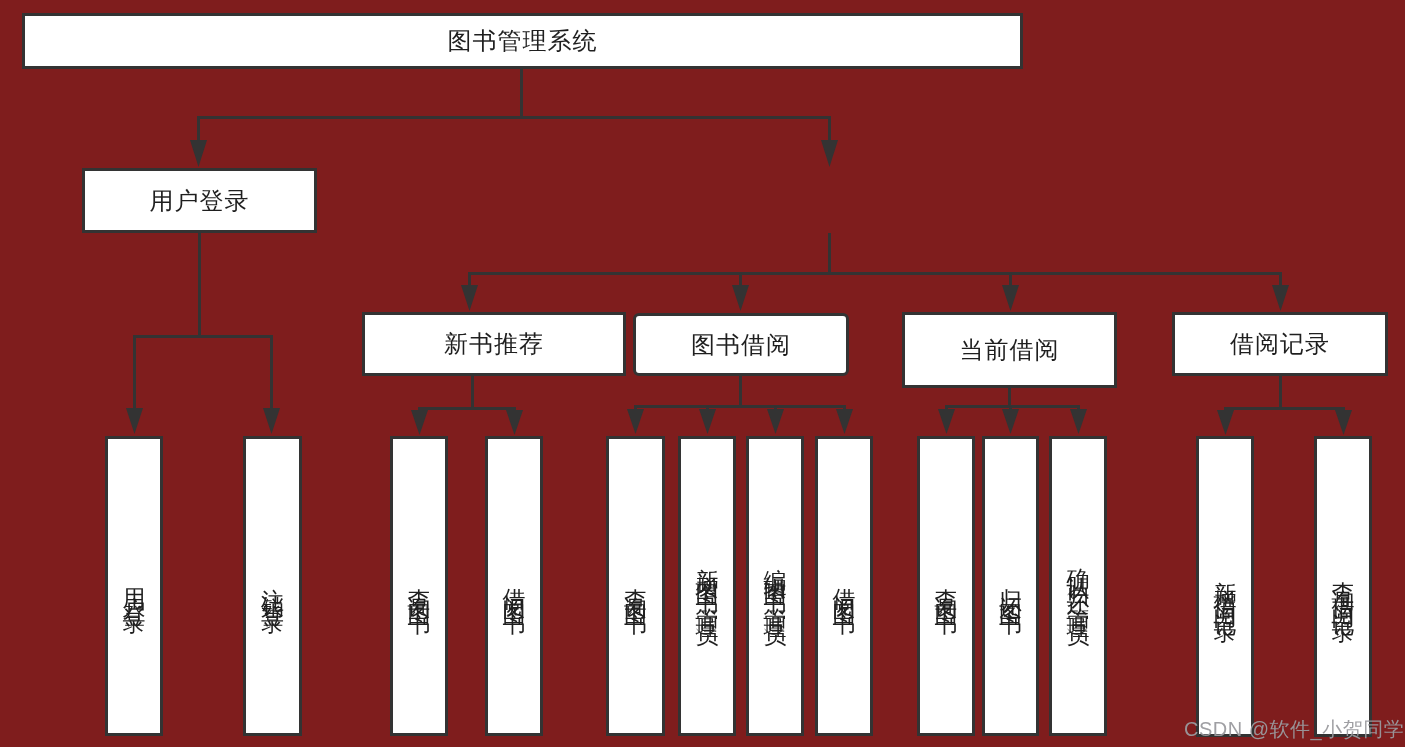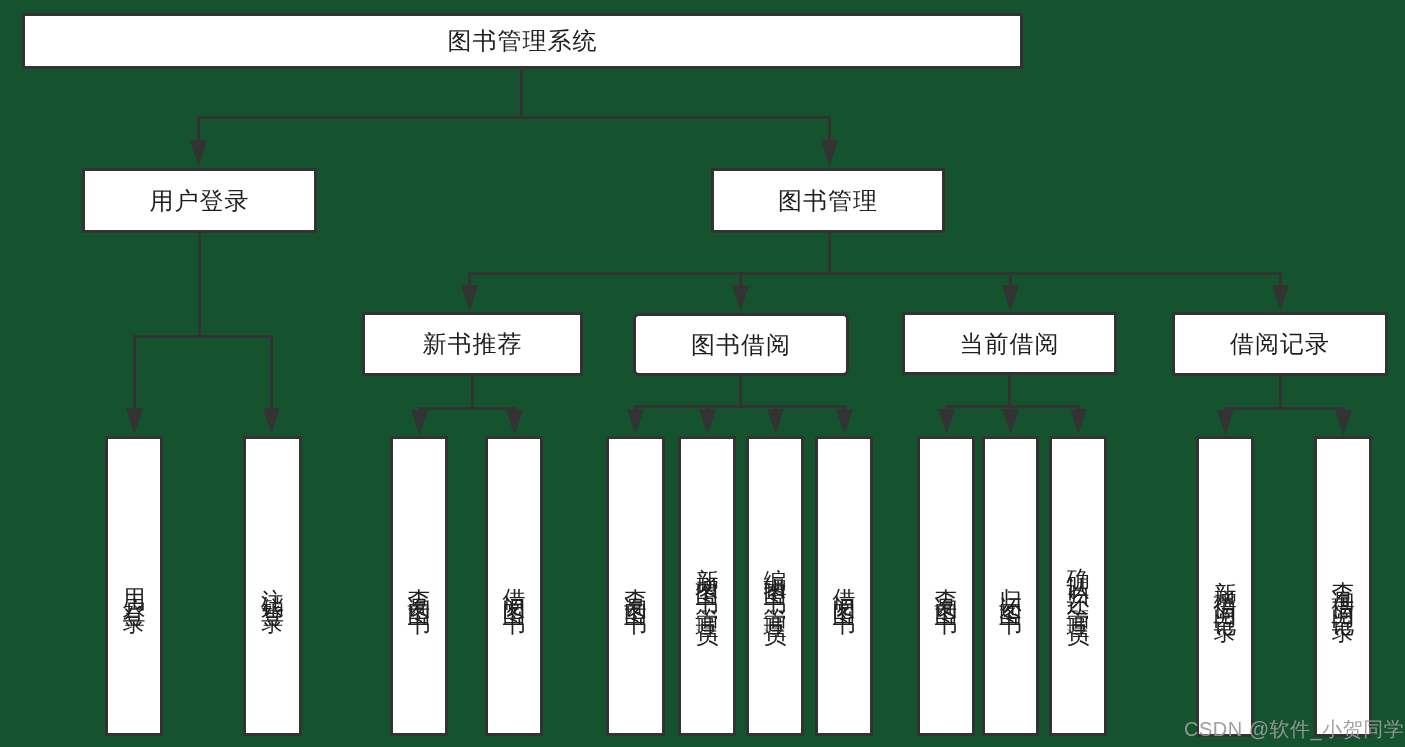--- a/index.html
+++ b/index.html
@@ -1,20 +1,20 @@
 <!DOCTYPE html>
 <html><head>
 <meta charset="utf-8">
 <style>
   html, body { margin: 0; padding: 0; background: #ffffff; }
   .canvas {
     position: relative;
     width: 1405px;
     height: 747px;
-    background: #14532d;
+    background: #7f1d1d;
     font-family: "Liberation Sans", sans-serif;
     overflow: hidden;
   }
   .connectors {
     position: absolute;
     left: 0; top: 0;
     width: 1405px; height: 747px;
     z-index: 1;
   }
   .node {
@@ -125,25 +125,24 @@
       <path d="M1070 409 L1087 409 L1078.5 434 Z"></path>
 
       <path d="M1217 410 L1234 410 L1225.5 435 Z"></path>
       <path d="M1335 410 L1352 410 L1343.5 435 Z"></path>
     </g>
   </svg>
 
   <div class="node h" style="left:22px; top:13px; width:1001px; height:56px;">图书管理系统</div>
 
   <div class="node h" style="left:82px; top:168px; width:235px; height:65px;">用户登录</div>
-  <div class="node h" style="left:711px; top:168px; width:234px; height:65px;">图书管理</div>
 
-  <div class="node h" style="left:362px; top:312px; width:221px; height:64px;">新书推荐</div>
+  <div class="node h" style="left:362px; top:312px; width:264px; height:64px;">新书推荐</div>
   <div class="node h" style="left:633px; top:313px; width:216px; height:63px;border-radius:6px;">图书借阅</div>
-  <div class="node h" style="left:902px; top:312px; width:215px; height:63px;">当前借阅</div>
+  <div class="node h" style="left:902px; top:312px; width:215px; height:76px;">当前借阅</div>
   <div class="node h" style="left:1172px; top:312px; width:216px; height:64px;">借阅记录</div>
 
   <div class="node v" style="left:105px; top:436px; width:58px; height:300px;">用户登录</div>
   <div class="node v" style="left:243px; top:436px; width:59px; height:300px;">注销登录</div>
 
   <div class="node v" style="left:390px; top:436px; width:58px; height:300px;">查询图书</div>
   <div class="node v" style="left:485px; top:436px; width:58px; height:300px;">借阅图书</div>
 
   <div class="node v" style="left:606px; top:436px; width:59px; height:300px;">查询图书</div>
   <div class="node v" style="left:678px; top:436px; width:58px; height:300px;">新增图书（管理员）</div>

